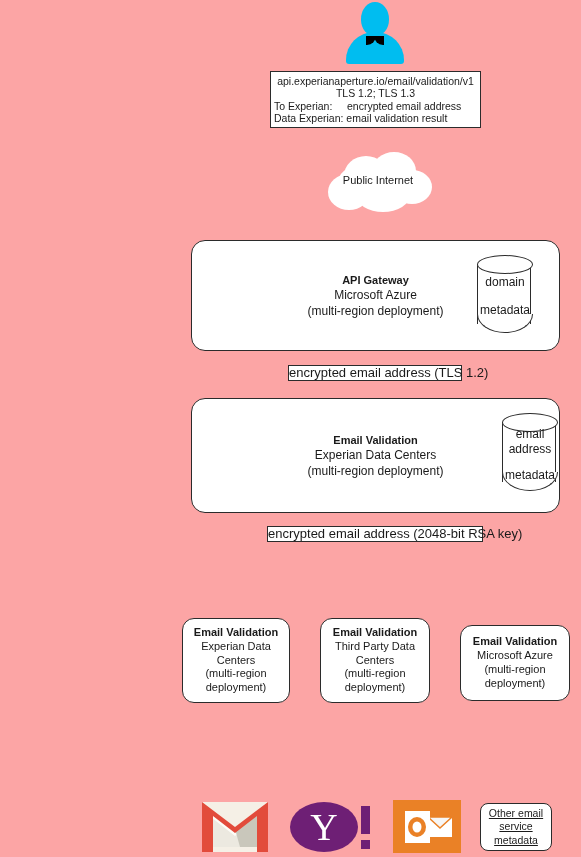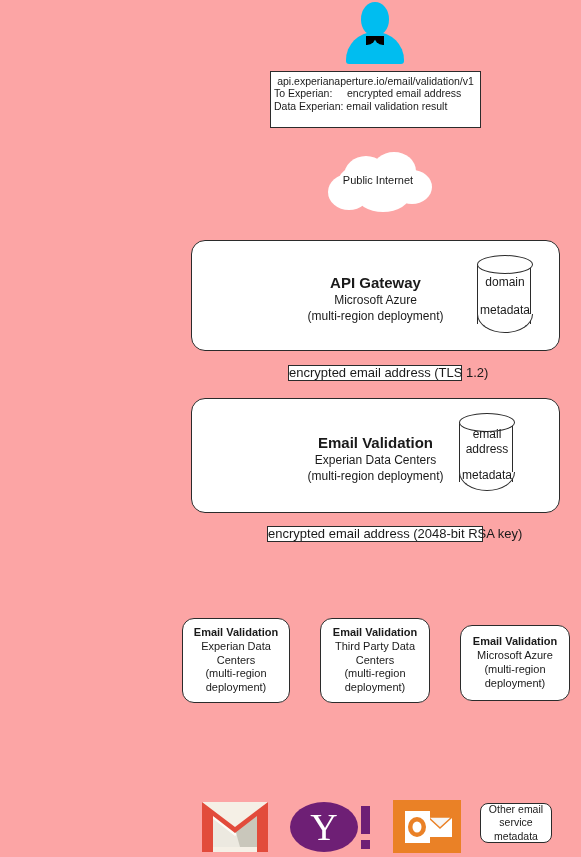--- a/index.html
+++ b/index.html
@@ -105,21 +105,21 @@
 
   
   .service-box {
     background: #ffffff;
     border: 1px solid #2b2b2b;
     border-radius: 14px;
     box-sizing: border-box;
   }
   .service-box .title {
     font-weight: bold;
-    font-size: 15px;
+    font-size: 11px;
   }
   .service-box .sub {
     font-size: 12px;
   }
   .svc-text {
     position: absolute;
     left: 0; right: 0;
     text-align: center;
     line-height: 1.33;
   }
@@ -166,21 +166,21 @@
     left: 0; width: 56px;
     text-align: center;
     font-size: 12px;
     color: #1a1a1a;
     z-index: 4;
     line-height: 1.25;
   }
   #cyl-domain { left: 477px; top: 255px; }
   #cyl-domain .t-top { top: 20px; }
   #cyl-domain .t-bot { top: 48px; }
-  #cyl-email { left: 459px; top: 413px; padding-left: 16px; }
+  #cyl-email { left: 502px; top: 413px; padding-left: 16px; }
   #cyl-email .t-top { top: 14px; }
   #cyl-email .t-bot { top: 55px; }
 
   
   .flow-label {
     background: #ffffff;
     border: 1px solid #2b2b2b;
     box-sizing: border-box;
     font-size: 13px;
     text-align: center;
@@ -222,49 +222,51 @@
   .gmail .g-inner { position: absolute; inset: 0; }
   .outlook {
     left: 393px; top: 800px; width: 68px; height: 53px;
     background: #ea8126;
     overflow: hidden;
   }
   .yahoo {
     left: 290px; top: 800px; width: 82px; height: 55px;
   }
   .other-box {
-    left: 480px; top: 803px; width: 72px; height: 40px;
+    left: 480px; top: 803px; width: 72px; height: 48px;
     background: #ffffff;
     border: 1px solid #2b2b2b;
     border-radius: 8px;
     box-sizing: border-box;
     font-size: 10.5px;
     text-align: center;
     line-height: 1.25;
     display: flex;
     align-items: center;
     justify-content: center;
     color: #1a1a1a;
+    text-decoration: underline;
   }
   .other-box span { display: block; }
 </style>
 </head>
 <body>
 
 <div class="stage">
 
   <div class="abs actor" style="--actor-color:#00bdf0">
     <div class="head"></div>
     <div class="body"></div>
     <div class="notch l"></div>
     <div class="notch r"></div>
   </div>
 
   <div class="abs note-box api-note">
     <div class="row-center">api.experianaperture.io/email/validation/v1</div>
+    <div class="row-center">TLS 1.2; TLS 1.3</div>
     <div class="row-left">To Experian:     encrypted email address</div>
     <div class="row-left">Data Experian: email validation result</div>
   </div>
 
   <div class="abs cloud">
     <div class="puff p1"></div>
     <div class="puff p2"></div>
     <div class="puff p3"></div>
     <div class="puff p4"></div>
     <div class="puff p6"></div>

